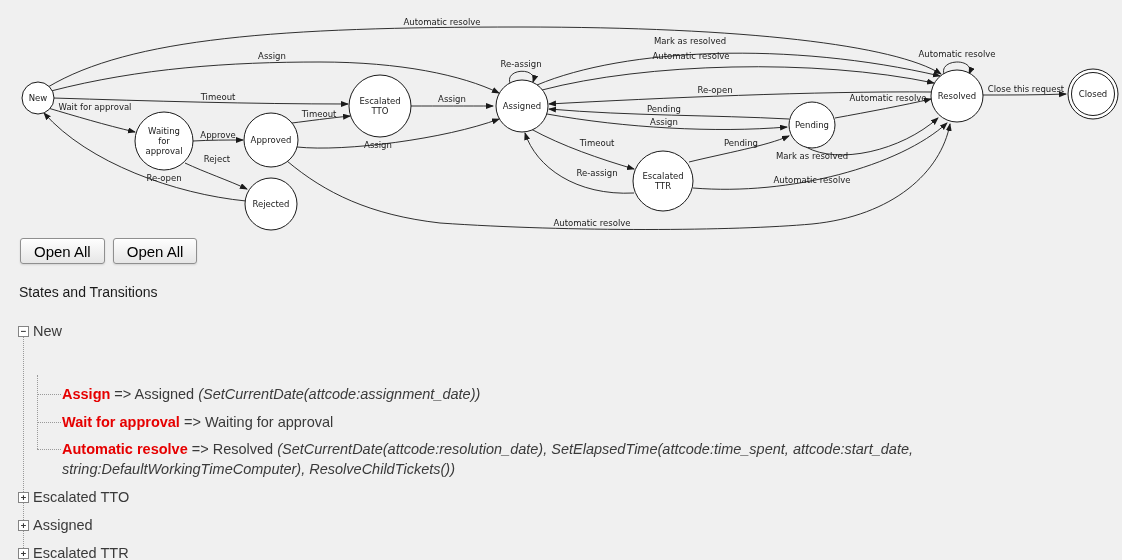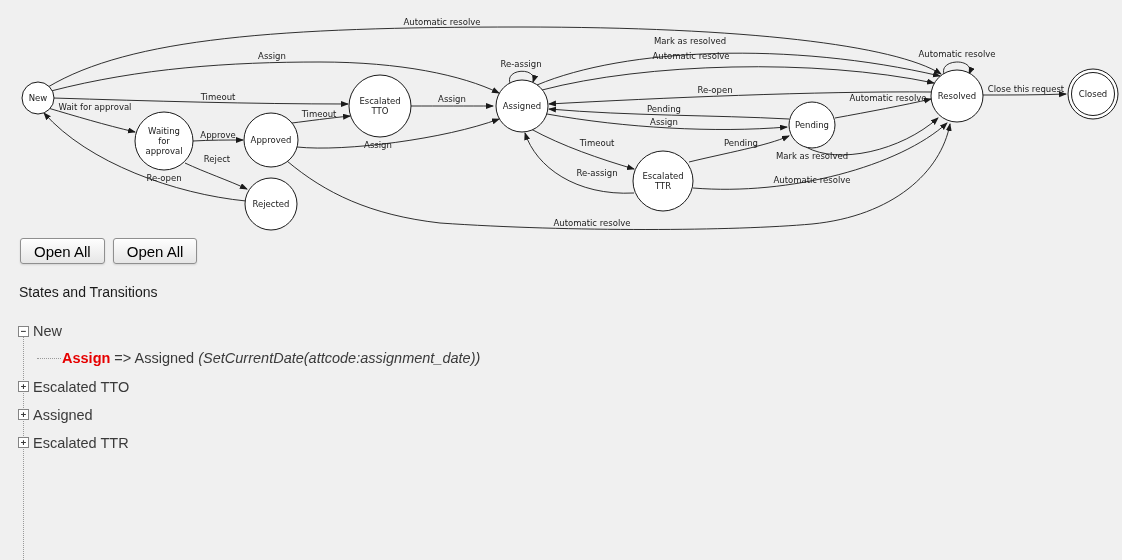--- a/index.html
+++ b/index.html
@@ -32,21 +32,21 @@
   .tree::before{content:'';position:absolute;left:5px;top:17px;height:560px;border-left:1px dotted #9a9a9a;}
   .tnode{position:relative;}
   .trow{display:flex;align-items:center;height:28px;}
   .ebox{
     display:inline-block;flex:none;width:9px;height:9px;
     border:1px solid #848484;background:#fff;color:#3a3a3a;
     font:bold 9px/8px "DejaVu Sans Mono",monospace;text-align:center;
     margin-right:4px;position:relative;z-index:2;cursor:pointer;
   }
   .tlabel{white-space:nowrap;}
-  .tchildren{position:relative;}
+  .tchildren{position:relative;margin-top:36px;}
   .tchildren::before{content:'';position:absolute;left:19px;top:-6px;bottom:34px;border-left:1px dotted #9a9a9a;}
   .crow{position:relative;padding:4px 0 4px 44px;line-height:19.5px;}
   .crow::before{content:'';position:absolute;left:19px;top:13px;width:24px;border-top:1px dotted #9a9a9a;}
   .tname{font-weight:bold;}
   .tactions{font-style:italic;}
 </style>
 </head>
 <body>
 
 <svg id="diagram" viewBox="0 0 1122 236" xmlns="http://www.w3.org/2000/svg">
@@ -162,20 +162,22 @@
 <div class="section-title">States and Transitions</div>
 
 <div class="tree" id="tree">
     <div class="tnode">
       <div class="trow">
         <span class="ebox">−</span>
         <span class="tlabel">New</span>
       </div>
       <div class="tchildren">
         <div class="crow"><span class="tname" style="color: rgb(230, 0, 0);">Assign</span><span> =&gt; Assigned </span><span class="tactions">(SetCurrentDate(attcode:assignment_date))</span></div>
+        <div class="crow"><span class="tname" style="color: rgb(230, 0, 0);">Wait for approval</span><span> =&gt; Waiting for approval</span></div>
+        <div class="crow"><span class="tname" style="color: rgb(230, 0, 0);">Automatic resolve</span><span> =&gt; Resolved </span><span class="tactions">(SetCurrentDate(attcode:resolution_date), SetElapsedTime(attcode:time_spent, attcode:start_date, string:DefaultWorkingTimeComputer), ResolveChildTickets())</span></div>
       </div>
     </div>
     <div class="tnode">
       <div class="trow">
         <span class="ebox">+</span>
         <span class="tlabel">Escalated TTO</span>
       </div>
     </div>
     <div class="tnode">
       <div class="trow">

